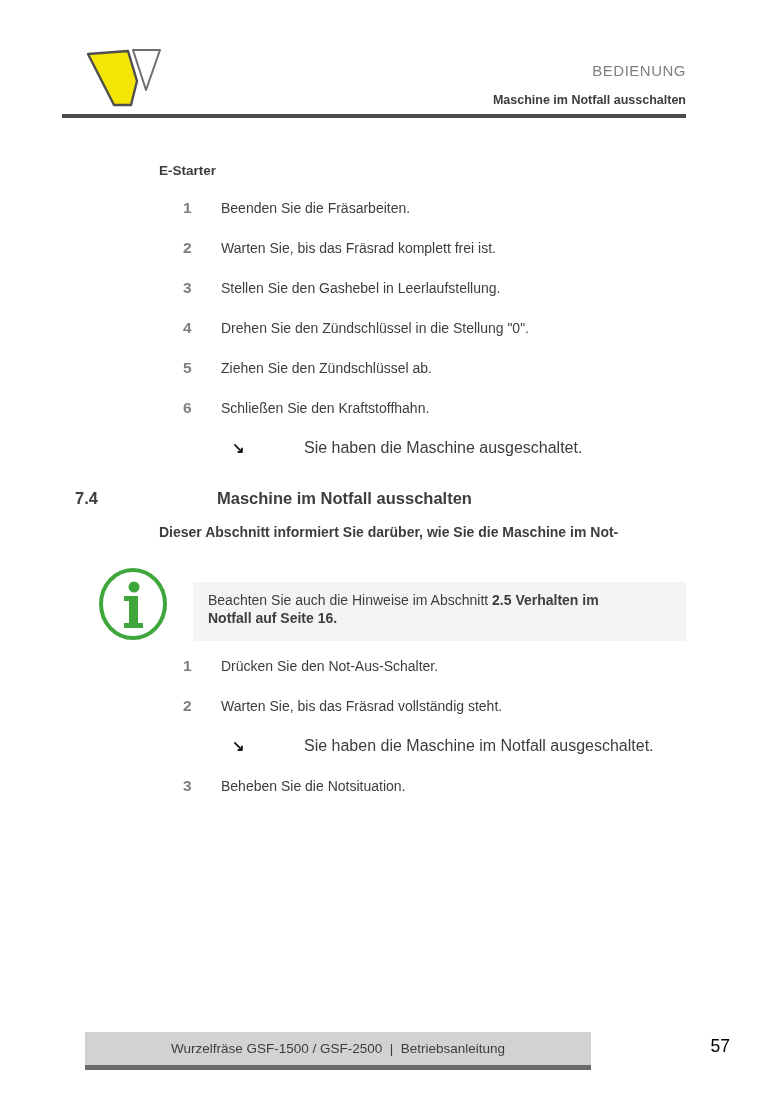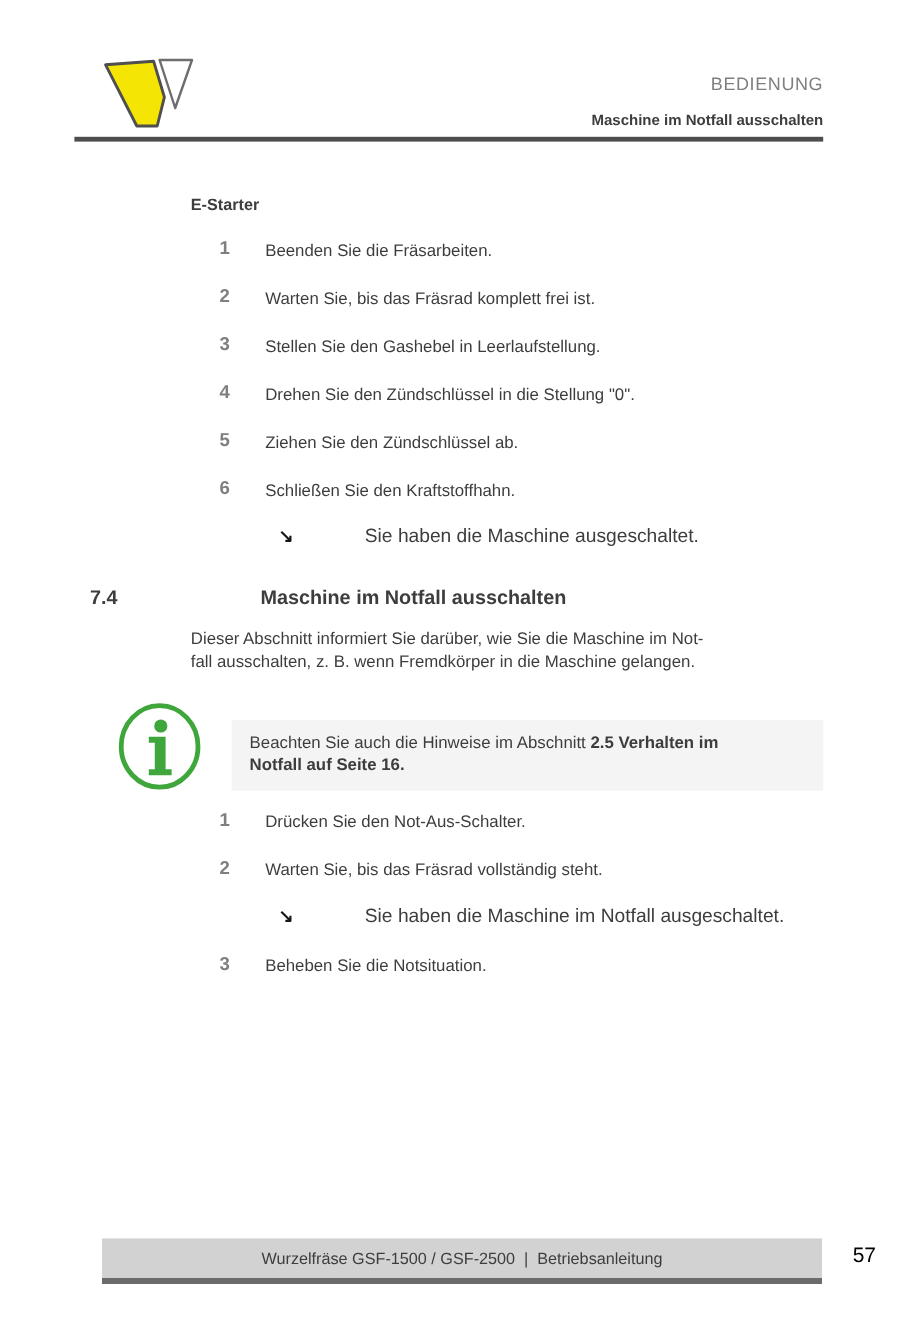--- a/index.html
+++ b/index.html
@@ -26,39 +26,39 @@
   .steps{margin-top:21px;}
   .step{display:flex;margin-left:108px;margin-bottom:22px;}
   .step-num{width:38px;flex:0 0 38px;font-size:15.5px;font-weight:bold;line-height:17px;color:var(--step-num-gray,#7f7f7f);}
   .step-text{font-size:14px;line-height:18px;white-space:nowrap;}
   .result{display:flex;margin-left:157px;margin-bottom:22px;}
   .result-arrow{width:33px;flex:0 0 33px;font-size:15px;font-weight:bold;color:#161616;line-height:18px;}
   .result-text{font-size:16px;line-height:18px;white-space:nowrap;margin-left:39px;}
   .section-row{display:flex;margin-top:31px;gap:24px;}
   .section-num{width:118px;flex:0 0 118px;font-size:16.5px;font-weight:bold;line-height:20px;}
   .section-title{font-size:16.5px;font-weight:bold;line-height:20px;white-space:nowrap;}
-  .intro{margin-top:15px;font-size:14px;line-height:18.5px;}
+  .intro{margin-top:15px;font-size:14px;line-height:18.5px;font-weight:bold;}
   .intro div{white-space:nowrap;}
   
   .info-row{display:flex;margin-top:24px;}
   .info-icon-cell{width:118px;flex:0 0 118px;}
   .info-icon-cell svg{margin-left:22px;display:block;}
   .info-box{flex:1;}
   .info-head{
     background:var(--accent-green,#3fa63b);color:#ffffff;font-weight:bold;
     font-size:13.5px;line-height:15px;padding:6px 15px;
   }
   .info-body{
     background:#f4f4f4;padding:9px 15px 13px 15px;font-size:14px;line-height:18.5px;margin-top:16px;
   }
   .info-body b{font-weight:bold;}
   .steps.after-info{margin-top:15px;}
   
   .footer-bar{
-    position:absolute;left:85px;top:1032px;width:600px;height:33px;
+    position:absolute;left:85px;top:1032px;width:506px;height:33px;
     background:var(--footer-bar,#d2d2d2);border-bottom:5px solid #6b6b6b;
     display:flex;align-items:center;justify-content:center;
     font-size:13.5px;color:var(--text-dark,#3d3d3d);
   }
   .footer-bar span{white-space:pre;}
   .page-num{position:absolute;right:38px;top:1036px;font-size:17.5px;color:#000000;}
 </style>
 </head>
 <body>
 
@@ -109,21 +109,20 @@
       </div>
     </div>
 
     <div class="section-row">
       <span class="section-num">7.4</span>
       <span class="section-title">Maschine im Notfall ausschalten</span>
     </div>
 
     <div class="intro indent">
       <div>Dieser Abschnitt informiert Sie darüber, wie Sie die Maschine im Not-</div>
-      <div>fall ausschalten, z. B. wenn Fremdkörper in die Maschine gelangen.</div>
     </div>
 
     <div class="info-row">
       <div class="info-icon-cell">
         <svg viewBox="0 0 72 76" width="72" height="76">
           <ellipse cx="36" cy="38" rx="32" ry="34" fill="none" stroke="#3FA63B" stroke-width="4"></ellipse>
           <circle cx="37" cy="21" r="5.5" fill="#3FA63B"></circle>
           <path d="M41 30 v27 h5 v5 H27 v-5 h5 V35 h-5 v-5 z" fill="#3FA63B"></path>
         </svg>
       </div>

